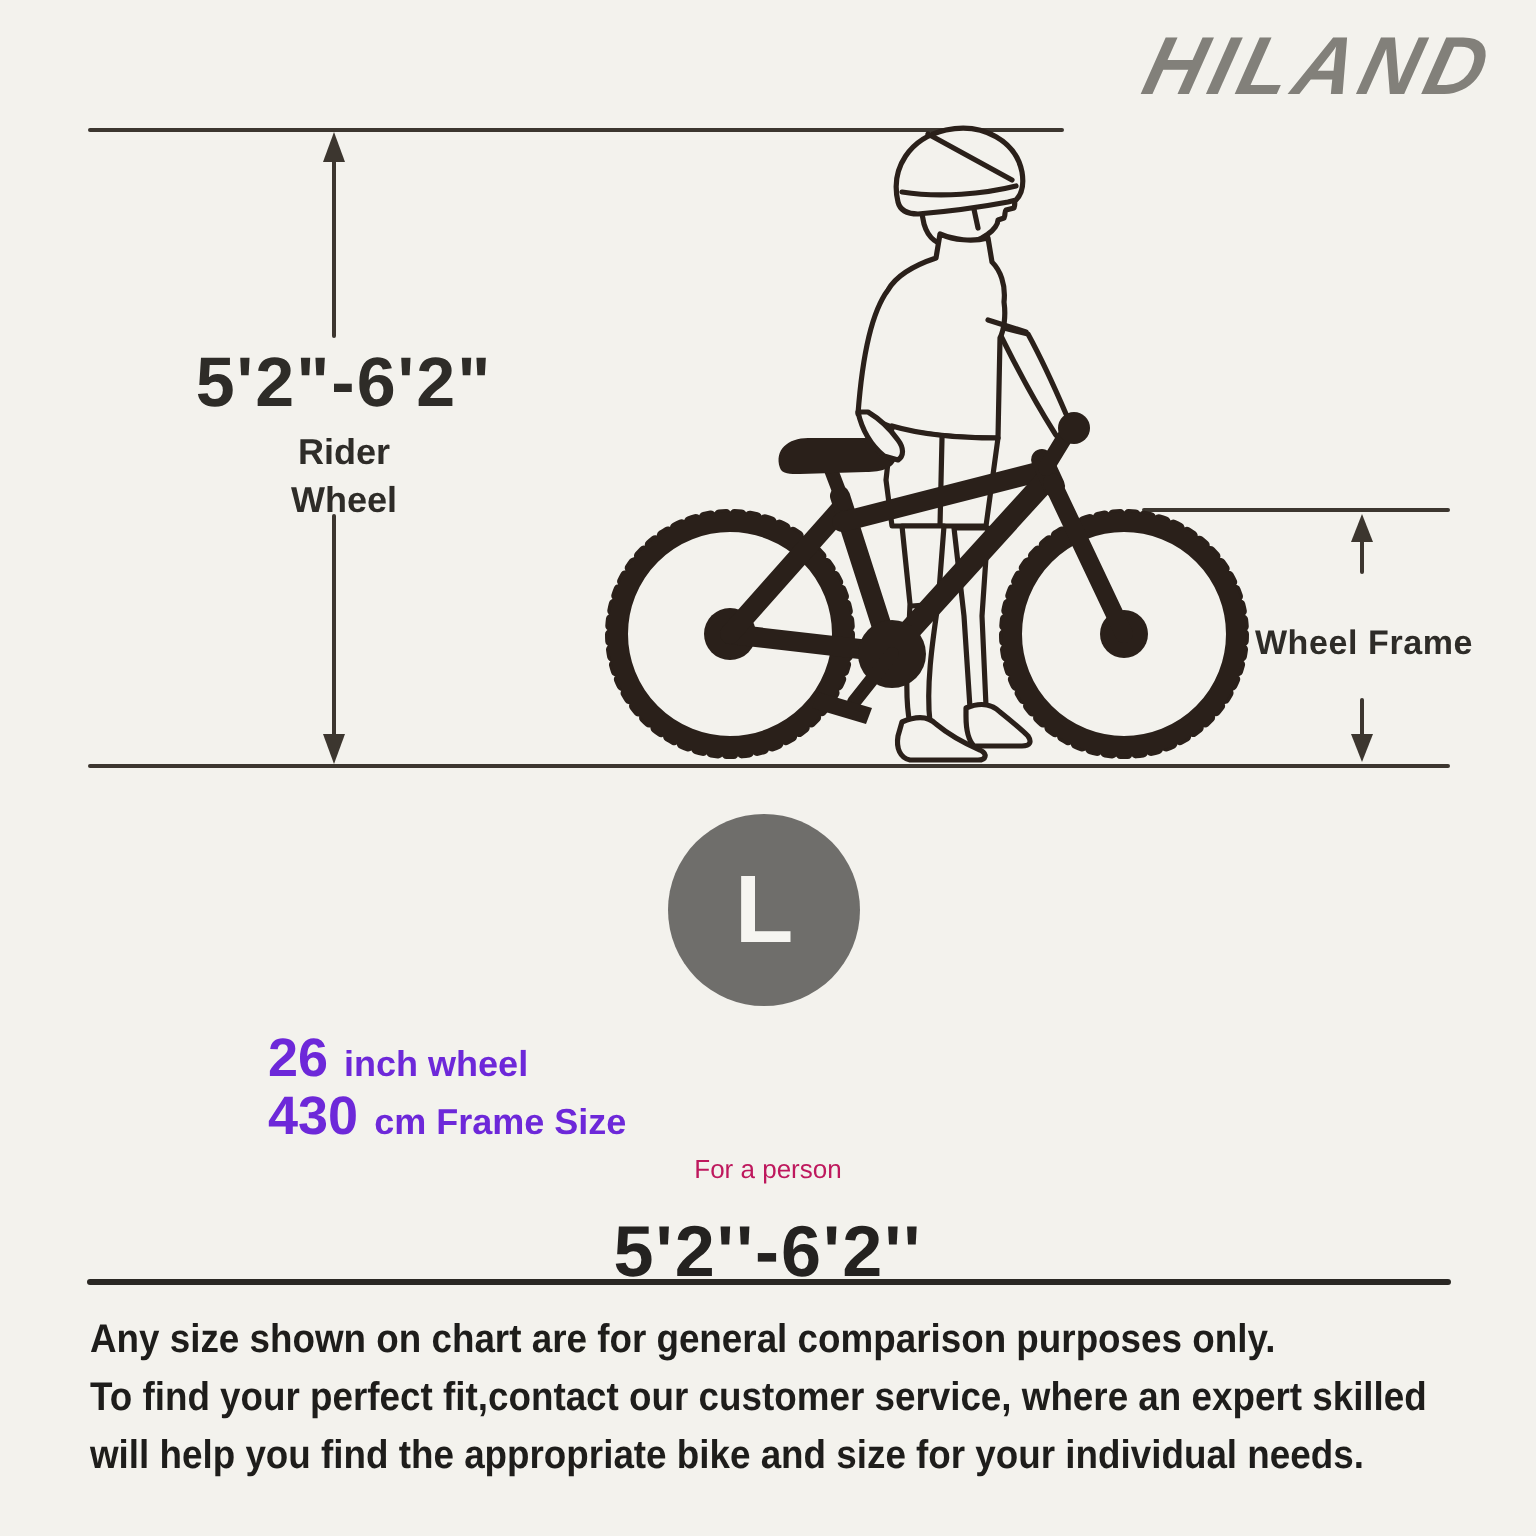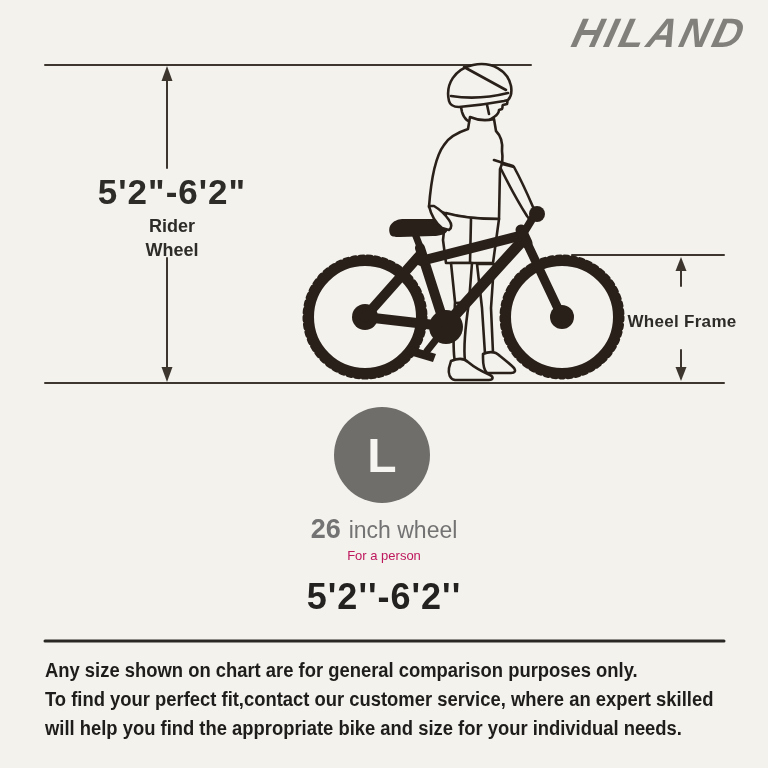--- a/index.html
+++ b/index.html
@@ -25,24 +25,24 @@
   .wheel-label{left:612px;top:312px;width:140px;text-align:center;
                font-size:17px;font-weight:bold;color:#2e2c28;letter-spacing:.3px;}
 
   
   .badge{left:334px;top:407px;width:96px;height:96px;border-radius:50%;
          background:#6f6e6b;display:flex;align-items:center;justify-content:center;
          color:#f6f5f1;font-size:48px;font-weight:bold;}
 
   
   .spec-block{left:134px;top:514px;width:500px;text-align:center;}
-  .spec-row{display:flex;justify-content:center;align-items:baseline;gap:8px;
-            height:29px;color:#737373;}
+  .spec-row{display:flex;align-items:baseline;gap:8px;
+            height:29px;color:#6d28d9;}
   .spec-value{font-size:27px;font-weight:bold;}
-  .spec-unit{font-size:23px;font-weight:normal;}
+  .spec-unit{font-size:18px;font-weight:bold;}
   .for-label{margin-top:5px;font-size:13px;color:#be185d;}
   .big-range{margin-top:13px;font-size:36px;font-weight:bold;letter-spacing:1px;color:#242220;}
 
   
   .disclaimer{left:45px;top:656px;width:780px;transform:scaleX(0.92);
               transform-origin:left top;font-size:20px;font-weight:bold;
               line-height:29px;color:#1e1d1b;white-space:nowrap;}
 </style>
 </head>
 <body>
@@ -142,20 +142,24 @@
 
 <div class="abs badge" style="background: rgb(111, 110, 107);">
   <span>L</span>
 </div>
 
 <div class="abs spec-block">
   <div class="spec-row">
     <span class="spec-value">26</span>
     <span class="spec-unit">inch wheel</span>
   </div>
+  <div class="spec-row">
+    <span class="spec-value">430</span>
+    <span class="spec-unit">cm Frame Size</span>
+  </div>
   <div class="for-label">For a person</div>
   <div class="big-range">5'2''-6'2''</div>
 </div>
 
 <div class="abs disclaimer">
   <div>Any size shown on chart are for general comparison purposes only.</div>
   <div>To find your perfect fit,contact our customer service, where an expert skilled</div>
   <div>will help you find the appropriate bike and size for your individual needs.</div>
 </div>
 

